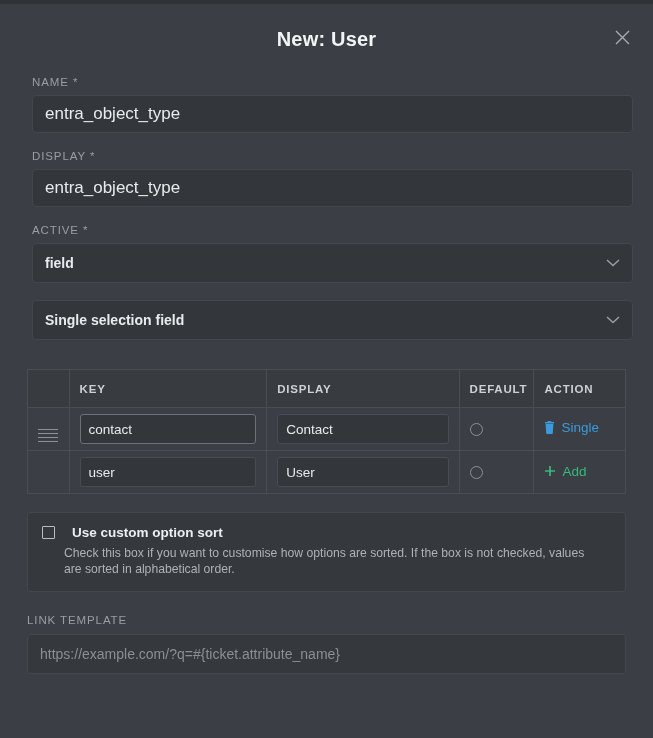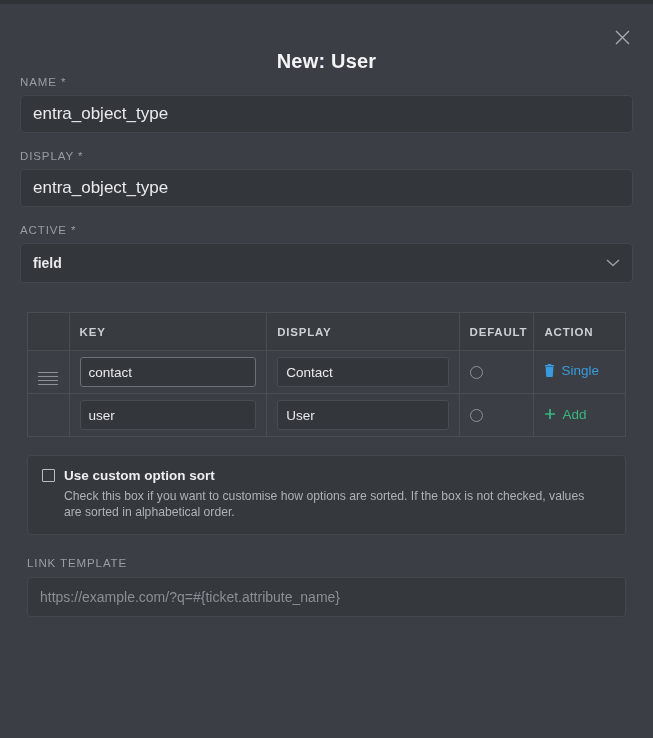--- a/index.html
+++ b/index.html
@@ -34,21 +34,21 @@
   }
 
   
   .modal-header {
     position: relative;
     height: 72px;
   }
 
   .modal-title {
     position: absolute;
-    top: 46px;
+    top: 24px;
     left: 0;
     width: 653px;
     text-align: center;
     font-size: 20px;
     font-weight: bold;
     color: #f3f4f5;
     letter-spacing: 0.2px;
   }
 
   .close-btn {
@@ -61,20 +61,21 @@
     display: flex;
     align-items: center;
     justify-content: center;
     color: #a8acb1;
   }
   .close-btn svg { display: block; }
 
   
   .modal-body {
     padding: 0 20px;
+    margin-left: 12px;
   }
 
   .field-group { margin-bottom: 17px; }
 
   .field-label {
     font-size: 11.5px;
     letter-spacing: 0.9px;
     color: #9a9ea3;
     text-transform: uppercase;
     margin-bottom: 7px;
@@ -241,20 +242,21 @@
     background: transparent;
     border-radius: 1px;
     cursor: pointer;
     flex: none;
   }
 
   .sort-title {
     font-size: 13.5px;
     font-weight: bold;
     color: #eceef0;
+    margin-left: 8px;
   }
 
   .sort-desc {
     margin-top: 5px;
     margin-left: 22px;
     font-size: 12.2px;
     line-height: 16px;
     color: #aeb2b7;
     max-width: 540px;
   }
@@ -319,20 +321,28 @@
         <div class="select-input">field</div>
         <span class="chev">
           <svg width="14" height="9" viewBox="0 0 14 9" fill="none" stroke="currentColor" stroke-width="1.5">
             <path d="M1 1.5 L7 7 L13 1.5"></path>
           </svg>
         </span>
       </div>
     </div>
 
     <div class="field-group">
+      <div class="select-wrap">
+        <div class="select-input">Single selection field</div>
+        <span class="chev">
+          <svg width="14" height="9" viewBox="0 0 14 9" fill="none" stroke="currentColor" stroke-width="1.5">
+            <path d="M1 1.5 L7 7 L13 1.5"></path>
+          </svg>
+        </span>
+      </div>
     </div>
 
   </div>
 
   <div class="options-wrap">
     <table class="options">
       <thead>
         <tr>
           <th class="col-handle"></th>
           <th class="col-key">KEY</th>

